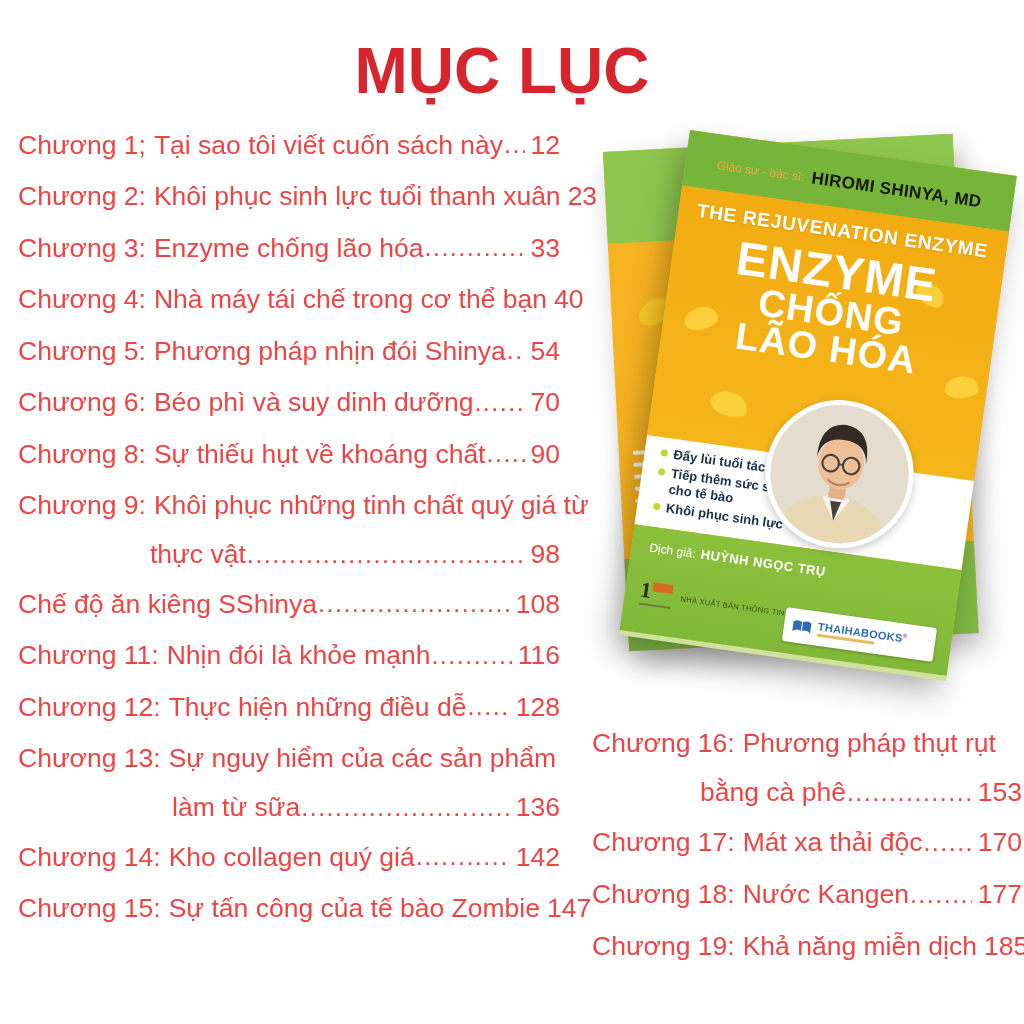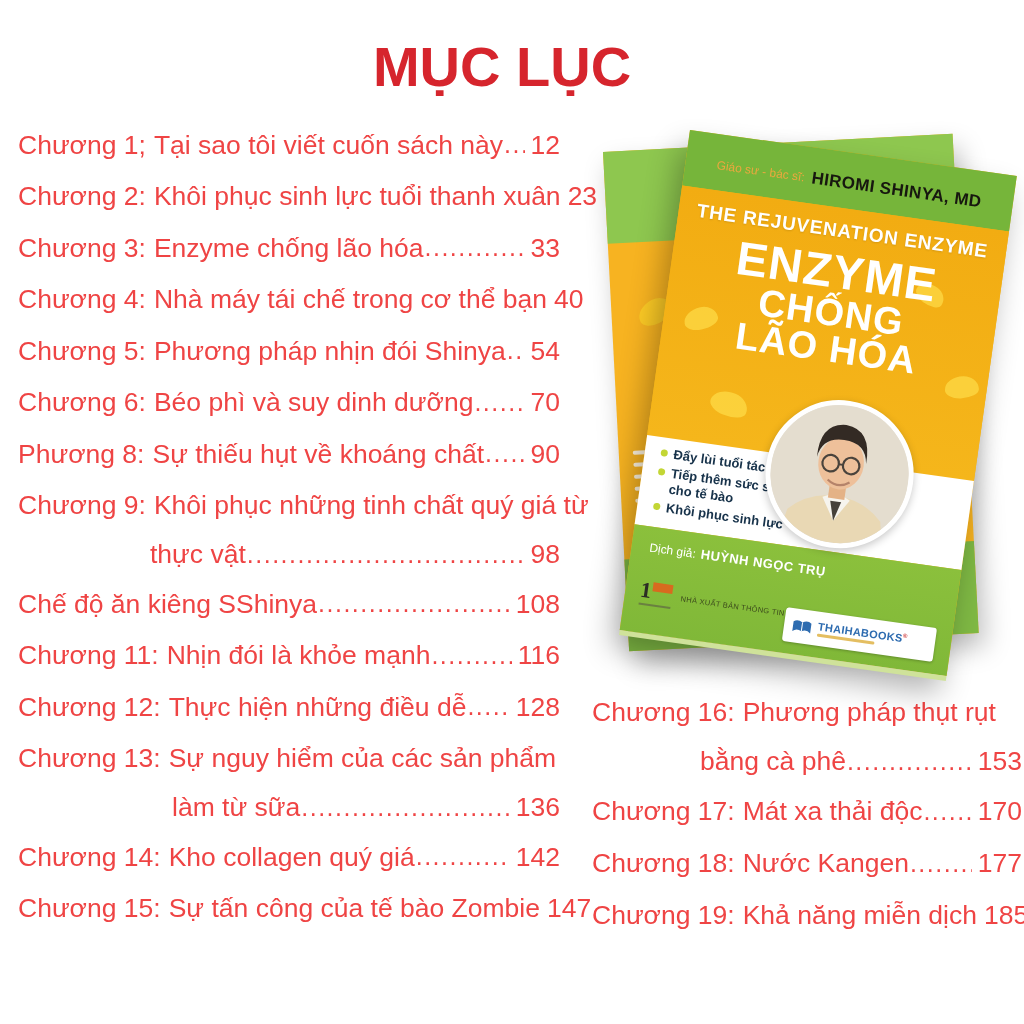--- a/index.html
+++ b/index.html
@@ -1,26 +1,26 @@
 <!DOCTYPE html>
 <html><head>
 <meta charset="utf-8">
 <style>
   html,body{margin:0;padding:0;background:#fff;}
   body{width:1024px;height:1024px;overflow:hidden;font-family:"Liberation Sans",sans-serif;}
   .page{position:relative;width:1024px;height:1024px;background:#ffffff;}
 
   
   .title{position:absolute;top:34px;left:0;right:20px;text-align:center;
-         font-size:56px;font-weight:800;color:#d6252d;letter-spacing:0px;}
+         font-size:64px;font-weight:800;color:#d6252d;letter-spacing:0px;}
 
   
   .toc{position:absolute;color:#ef4444;font-size:26.5px;}
   .toc-left{left:18px;top:119px;width:542px;}
-  .toc-right{left:592px;top:686px;width:430px;}
+  .toc-right{left:592px;top:717px;width:430px;}
   .row{display:flex;align-items:center;height:51.5px;white-space:nowrap;line-height:1.15;}
   .toc-right .row{height:52px;}
   .row.cont{height:47px;}
   .chap{margin-right:8px;flex:0 0 auto;}
   .ttl{flex:0 0 auto;}
   .dots{flex:1 1 auto;overflow:hidden;letter-spacing:1.5px;margin:0 3px 0 1px;font-size:25px;}
   .pg{flex:0 0 auto;margin-left:3px;text-align:right;}
 
   
   .book-scene{position:absolute;left:585px;top:128px;width:438px;height:562px;}
@@ -110,21 +110,21 @@
     <span class="dots">........................................................................................................</span>
     <span class="pg">54</span>
   </div>
       <div class="row">
     <span class="chap">Chương 6:</span>
     <span class="ttl">Béo phì và suy dinh dưỡng</span>
     <span class="dots">........................................................................................................</span>
     <span class="pg">70</span>
   </div>
       <div class="row">
-    <span class="chap">Phương 8:</span>
+    <span class="chap">Chương 8:</span>
     <span class="ttl">Sự thiếu hụt về khoáng chất</span>
     <span class="dots">........................................................................................................</span>
     <span class="pg">90</span>
   </div>
       <div class="row">
     <span class="chap">Chương 9:</span>
     <span class="ttl">Khôi phục những tinh chất quý giá từ</span>
 
   </div>
       <div class="row cont" style="padding-left: 132px;">

